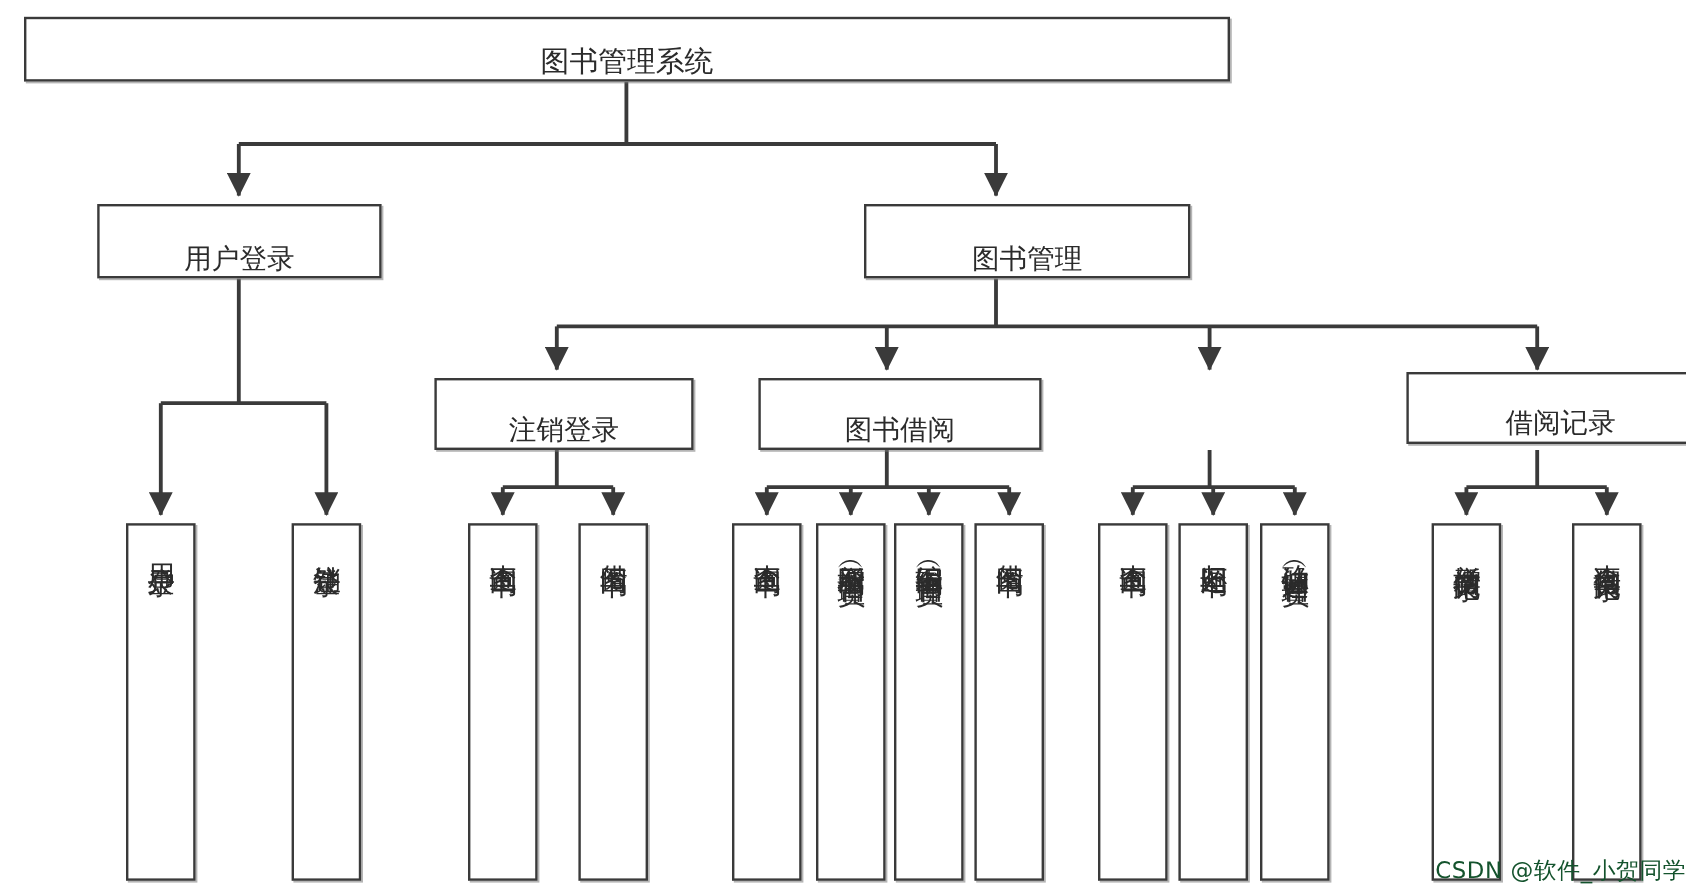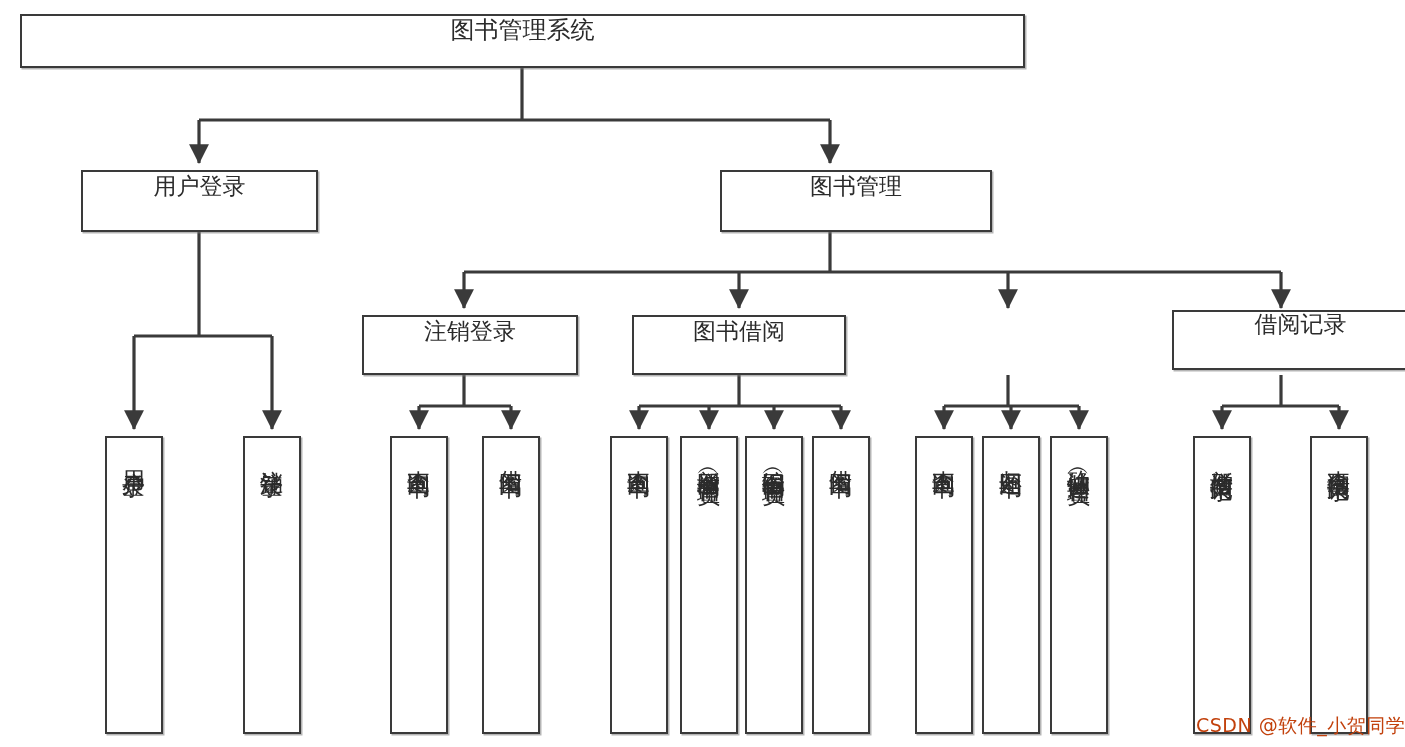--- a/index.html
+++ b/index.html
@@ -22,21 +22,21 @@
     width: 1405px;
     height: 747px;
     pointer-events: none;
   }
   .node {
     position: absolute;
     box-sizing: border-box;
     background: #ffffff;
     border: 2px solid #3a3a3a;
     display: flex;
-    align-items: flex-start;
+    align-items: flex-end;
     justify-content: center;
     box-shadow: 1.5px 1.5px 0 rgba(120,120,120,0.55);
   }
   .node .label {
     color: #2b2b2b;
     line-height: 1.22;
     text-align: center;
     white-space: nowrap;
   }
   .node.horiz .label {
@@ -51,21 +51,21 @@
   }
   .node.vert .label {
     writing-mode: vertical-rl;
     text-orientation: upright;
     font-size: 23px;
     letter-spacing: 2px;
     white-space: nowrap;
   }
   .watermark {
     position: absolute;
-    color: #c2410c;
+    color: #14532d;
     font-size: 19px;
     white-space: nowrap;
     letter-spacing: 0.5px;
   }
 </style>
 </head>
 <body>
 
 <div id="canvas">
 
@@ -126,21 +126,21 @@
   <div class="node horiz" style="left: 81px; top: 170px; width: 237px; height: 62px;">
     <span class="label">用户登录</span>
   </div>
   <div class="node horiz" style="left: 720px; top: 170px; width: 272px; height: 62px;">
     <span class="label">图书管理</span>
   </div>
 
   <div class="node horiz" style="left: 362px; top: 315px; width: 216px; height: 60px;">
     <span class="label">注销登录</span>
   </div>
-  <div class="node horiz" style="left: 632px; top: 315px; width: 214px; height: 60px;">
+  <div class="node horiz" style="left: 632px; top: 315px; width: 236px; height: 60px;">
     <span class="label">图书借阅</span>
   </div>
   <div class="node horiz" style="left: 1172px; top: 310px; width: 257px; height: 60px; font-family: Liberation Mono, monospace;">
     <span class="label">借阅记录</span>
   </div>
 
   <div class="node vert" style="left: 105px; top: 436px; width: 58px; height: 298px;">
     <span class="label">用户登录</span>
   </div>
   <div class="node vert" style="left: 243px; top: 436px; width: 58px; height: 298px;">

